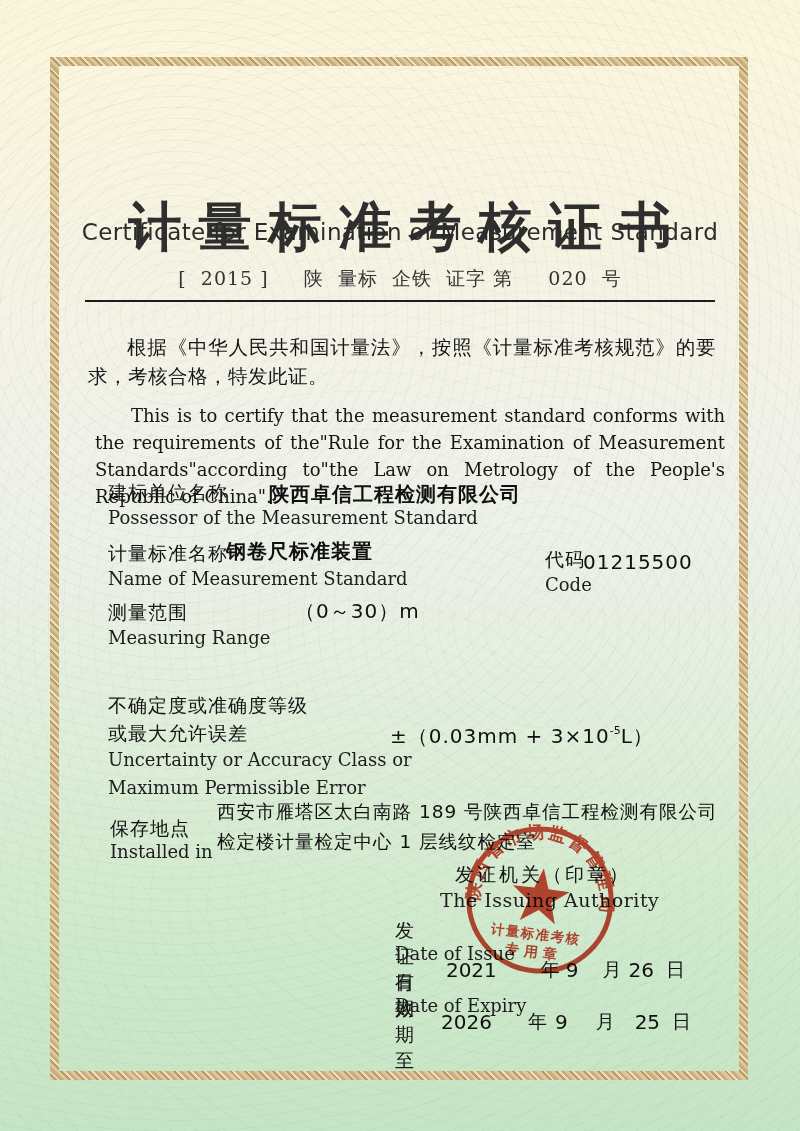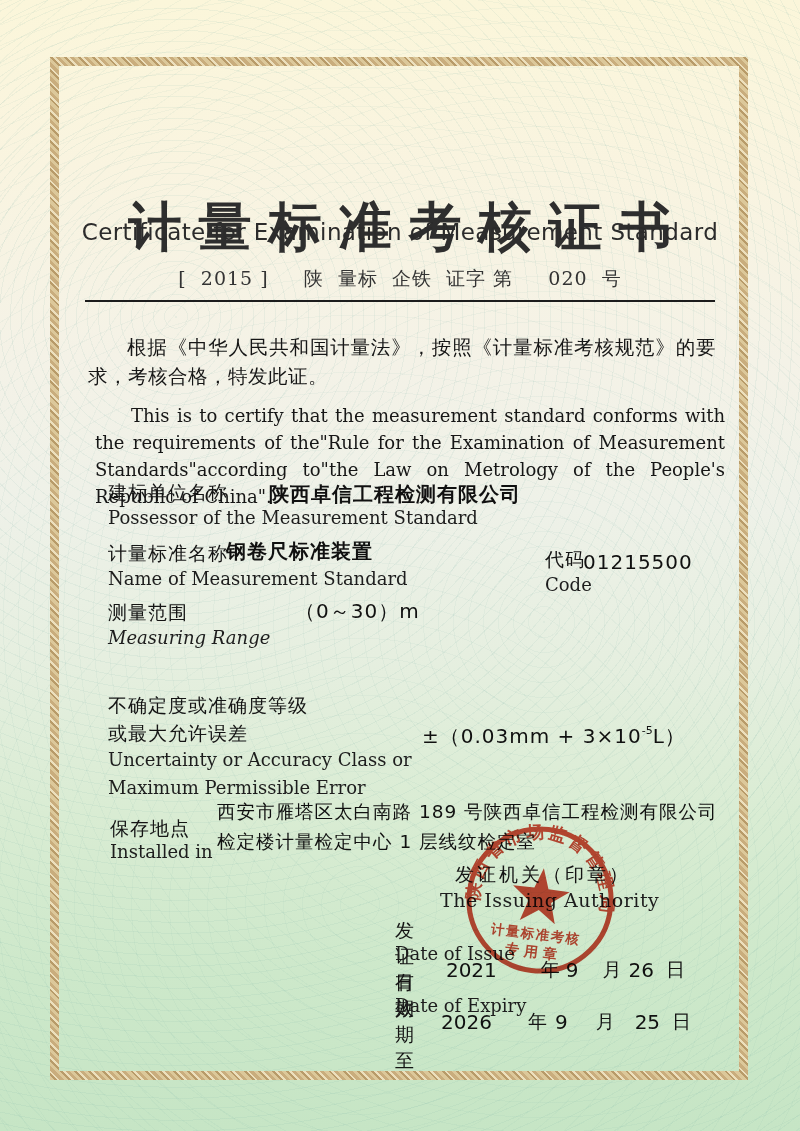--- a/index.html
+++ b/index.html
@@ -93,25 +93,25 @@
 
   <div class="abs label-cn" style="left:108px;top:541px;">计量标准名称</div>
   <div class="abs value" style="left:226px;top:538px;">钢卷尺标准装置</div>
   <div class="abs label-cn" style="left:545px;top:547px;">代码</div>
   <div class="abs value value-light" style="left:583px;top:550px;">01215500</div>
   <div class="abs label-en" style="left:108px;top:568px;">Name of Measurement Standard</div>
   <div class="abs label-en" style="left:545px;top:574px;">Code</div>
 
   <div class="abs label-cn" style="left:108px;top:600px;">测量范围</div>
   <div class="abs value value-light" style="left:268px;top:598px;margin-left:27px;">（0～30）m</div>
-  <div class="abs label-en" style="left:108px;top:627px;font-style:italic;">Measuring Range</div>
+  <div class="abs label-en" style="left:108px;top:627px;">Measuring Range</div>
 
   <div class="abs label-cn" style="left:108px;top:693px;">不确定度或准确度等级</div>
   <div class="abs label-cn" style="left:108px;top:721px;">或最大允许误差</div>
-  <div class="abs value value-light" style="left:390px;top:723px;margin-left:32px;"><span>±（0.03mm + 3×10</span><sup class="exp">-5</sup><span>L）</span></div>
+  <div class="abs value value-light" style="left:390px;top:723px;"><span>±（0.03mm + 3×10</span><sup class="exp">-5</sup><span>L）</span></div>
   <div class="abs label-en" style="left:108px;top:749px;">Uncertainty or Accuracy Class or</div>
   <div class="abs label-en" style="left:108px;top:777px;">Maximum Permissible Error</div>
 
   <div class="abs value value-light" style="left:217px;top:799px;font-size:18.5px;">西安市雁塔区太白南路 189 号陕西卓信工程检测有限公司</div>
   <div class="abs label-cn" style="left:110px;top:816px;">保存地点</div>
   <div class="abs value value-light" style="left:217px;top:829px;font-size:18.5px;">检定楼计量检定中心 1 层线纹检定室</div>
   <div class="abs label-en" style="left:110px;top:841px;">Installed in</div>
 
   <div class="abs label-cn" style="left:455px;top:862px;letter-spacing:3px;">发证机关（印章）</div>
   <div class="abs label-en" style="left:440px;top:889px;font-size:19px;letter-spacing:.5px;">The Issuing Authority</div>

